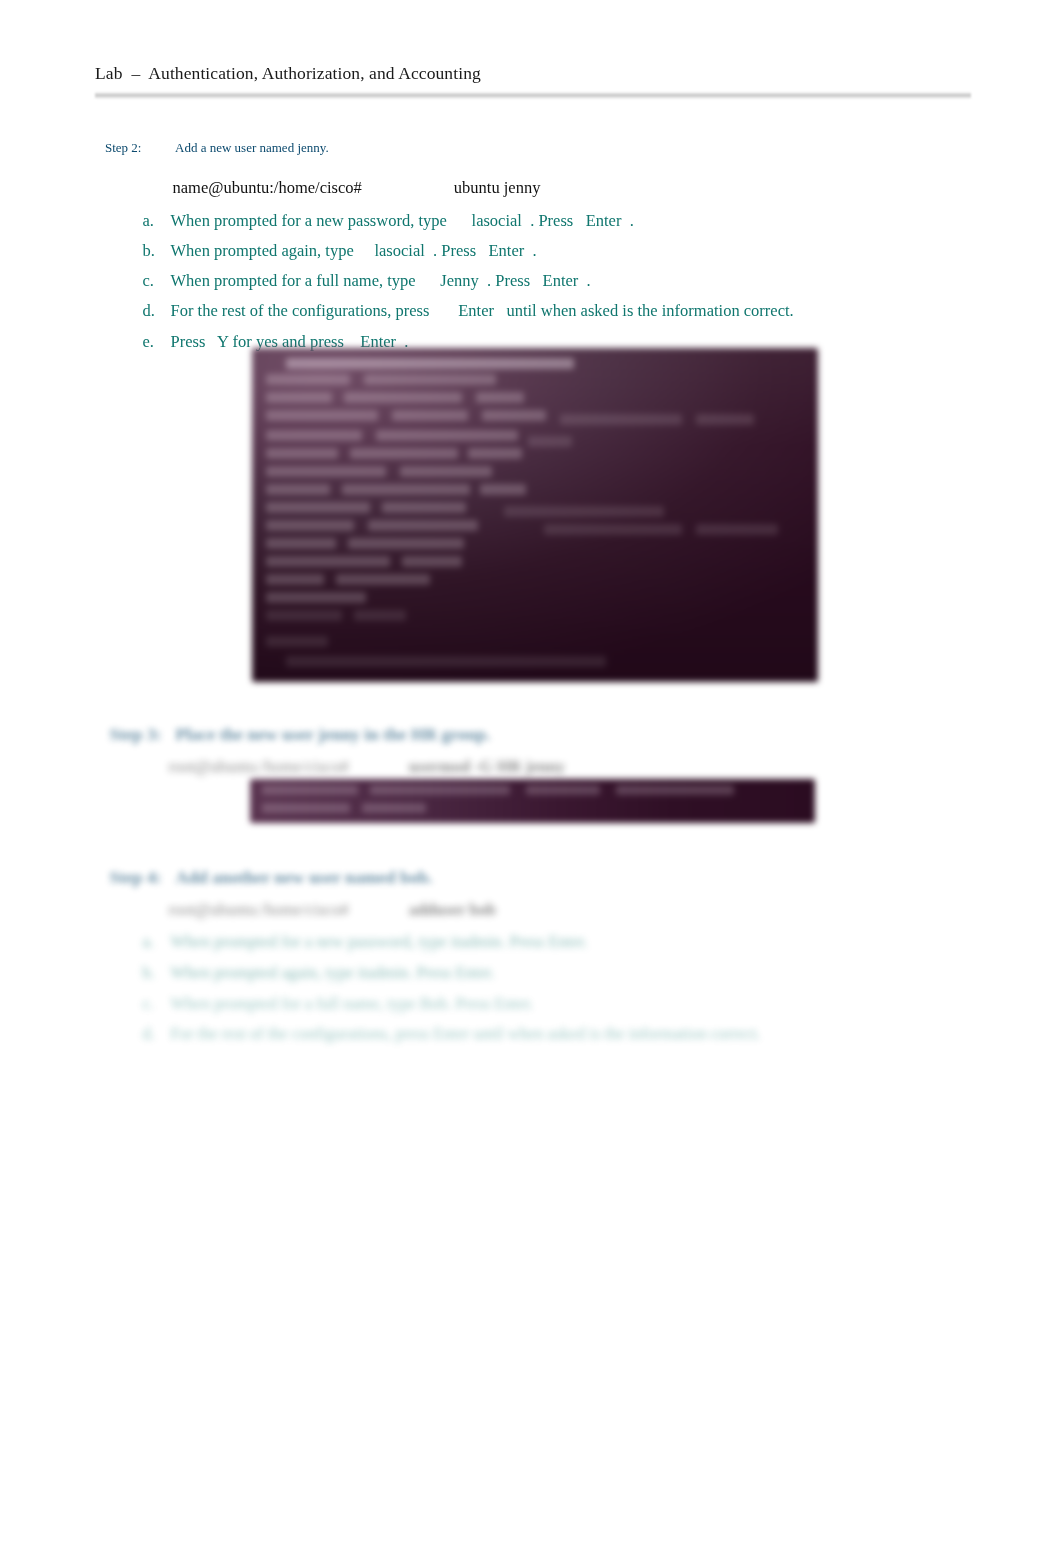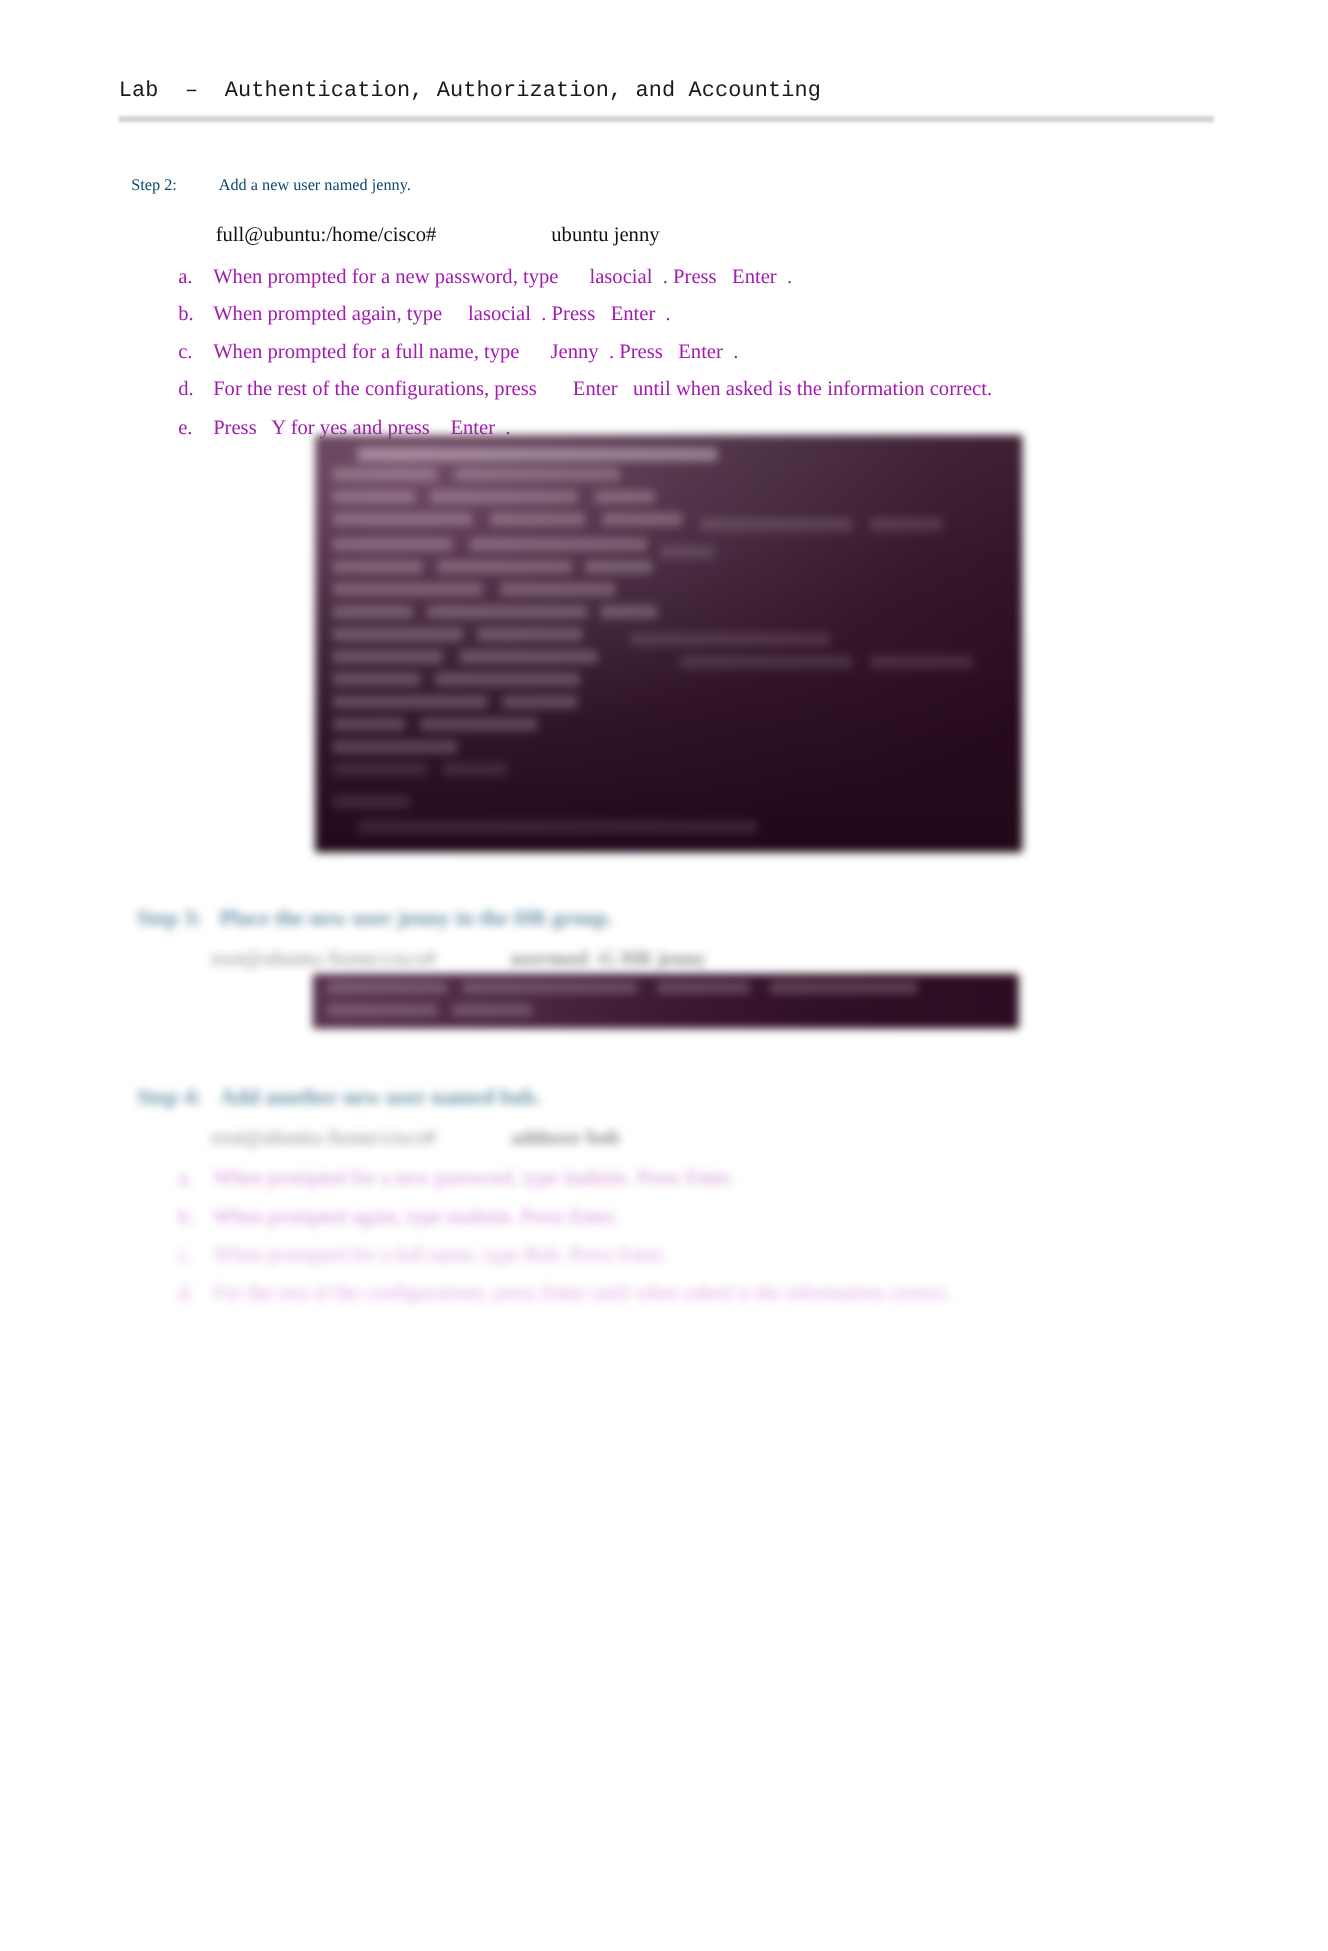--- a/index.html
+++ b/index.html
@@ -28,21 +28,20 @@
     left: 95px;
     top: 63px;
     width: 875px;
   }
   .header-title {
     font-size: 17.5px;
     letter-spacing: 0.1px;
     color: #1a1a1a;
     white-space: pre;
     filter: blur(0.35px);
-    font-family: Liberation Mono, monospace;
   }
   .header-rule {
     position: absolute;
     left: 95px;
     top: 92px;
     width: 876px;
     height: 7px;
     background: linear-gradient(to bottom,
         rgba(215,215,215,0) 0%,
         rgba(200,200,200,0.95) 35%,
@@ -61,21 +60,21 @@
   .cmd-line {
     position: absolute;
     font-size: 16.5px;
     white-space: pre;
     color: #111111;
   }
   .list-item {
     position: absolute;
     font-size: 16.5px;
     white-space: pre;
-    color: #a21caf;
+    color: #0f766e;
   }
   .marker {
     display: inline-block;
     width: 28px;
   }
 
   
   .f0 { filter: blur(0.4px); }
   .f4 { filter: blur(3.4px); opacity: .62; }
   .f5 { filter: blur(3.6px); opacity: .5; }
@@ -144,21 +143,21 @@
   <div class="header">
     <div class="header-title">Lab  –  Authentication, Authorization, and Accounting</div>
   </div>
   <div class="header-rule"></div>
 
   <div class="step-head f0" style="left:92px; top:124px;">
     <span class="marker" style="width:70px;">Step 2:</span><span>Add a new user named jenny.</span>
   </div>
 
   <div class="cmd-line f0" style="left:156px; top:158px;">
-    <span>full@ubuntu:/home/cisco#</span><span style="display:inline-block;width:92px;"></span><span>ubuntu jenny</span>
+    <span>name@ubuntu:/home/cisco#</span><span style="display:inline-block;width:92px;"></span><span>ubuntu jenny</span>
   </div>
 
   <div class="list-item f0" style="left:126px; top:191px;">
     <span class="marker">a.</span><span>When prompted for a new password, type      lasocial  . Press   Enter  .</span>
   </div>
   <div class="list-item f0" style="left:126px; top:251px;">
     <span class="marker">c.</span><span>When prompted for a full name, type      Jenny  . Press   Enter  .</span>
   </div>
   <div class="list-item f0" style="left:126px; top:221px;">
     <span class="marker">b.</span><span>When prompted again, type     lasocial  . Press   Enter  .</span>

